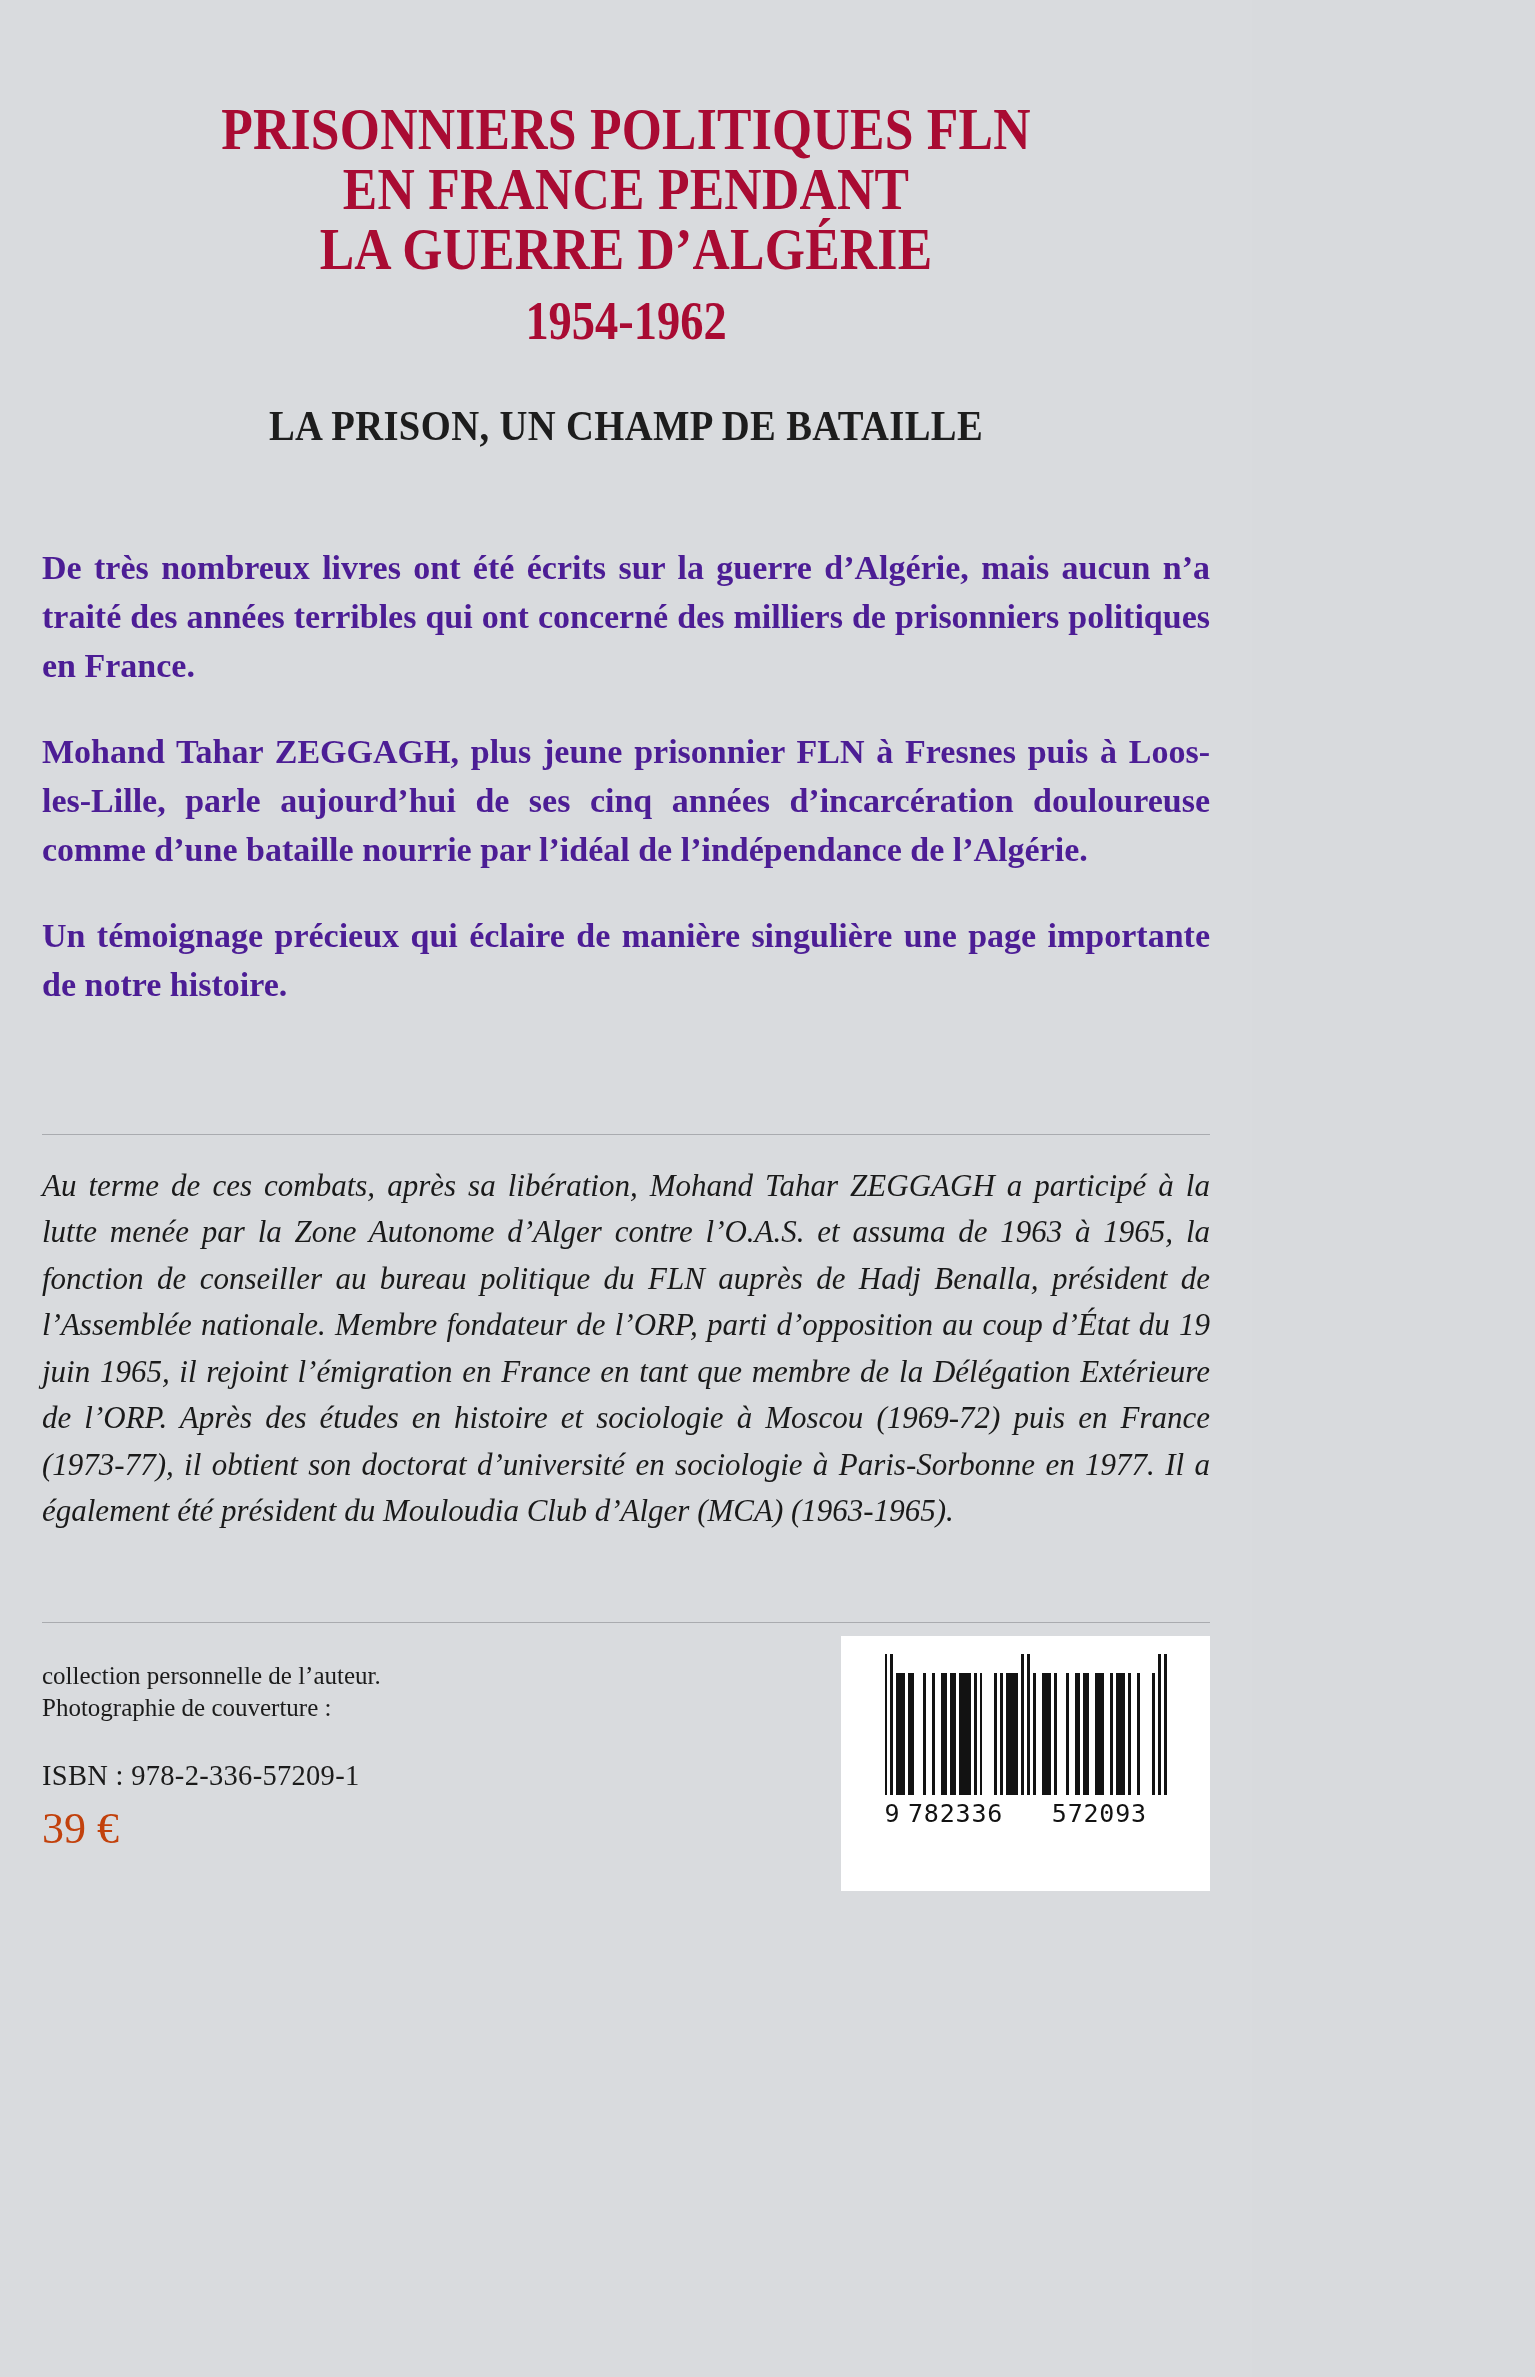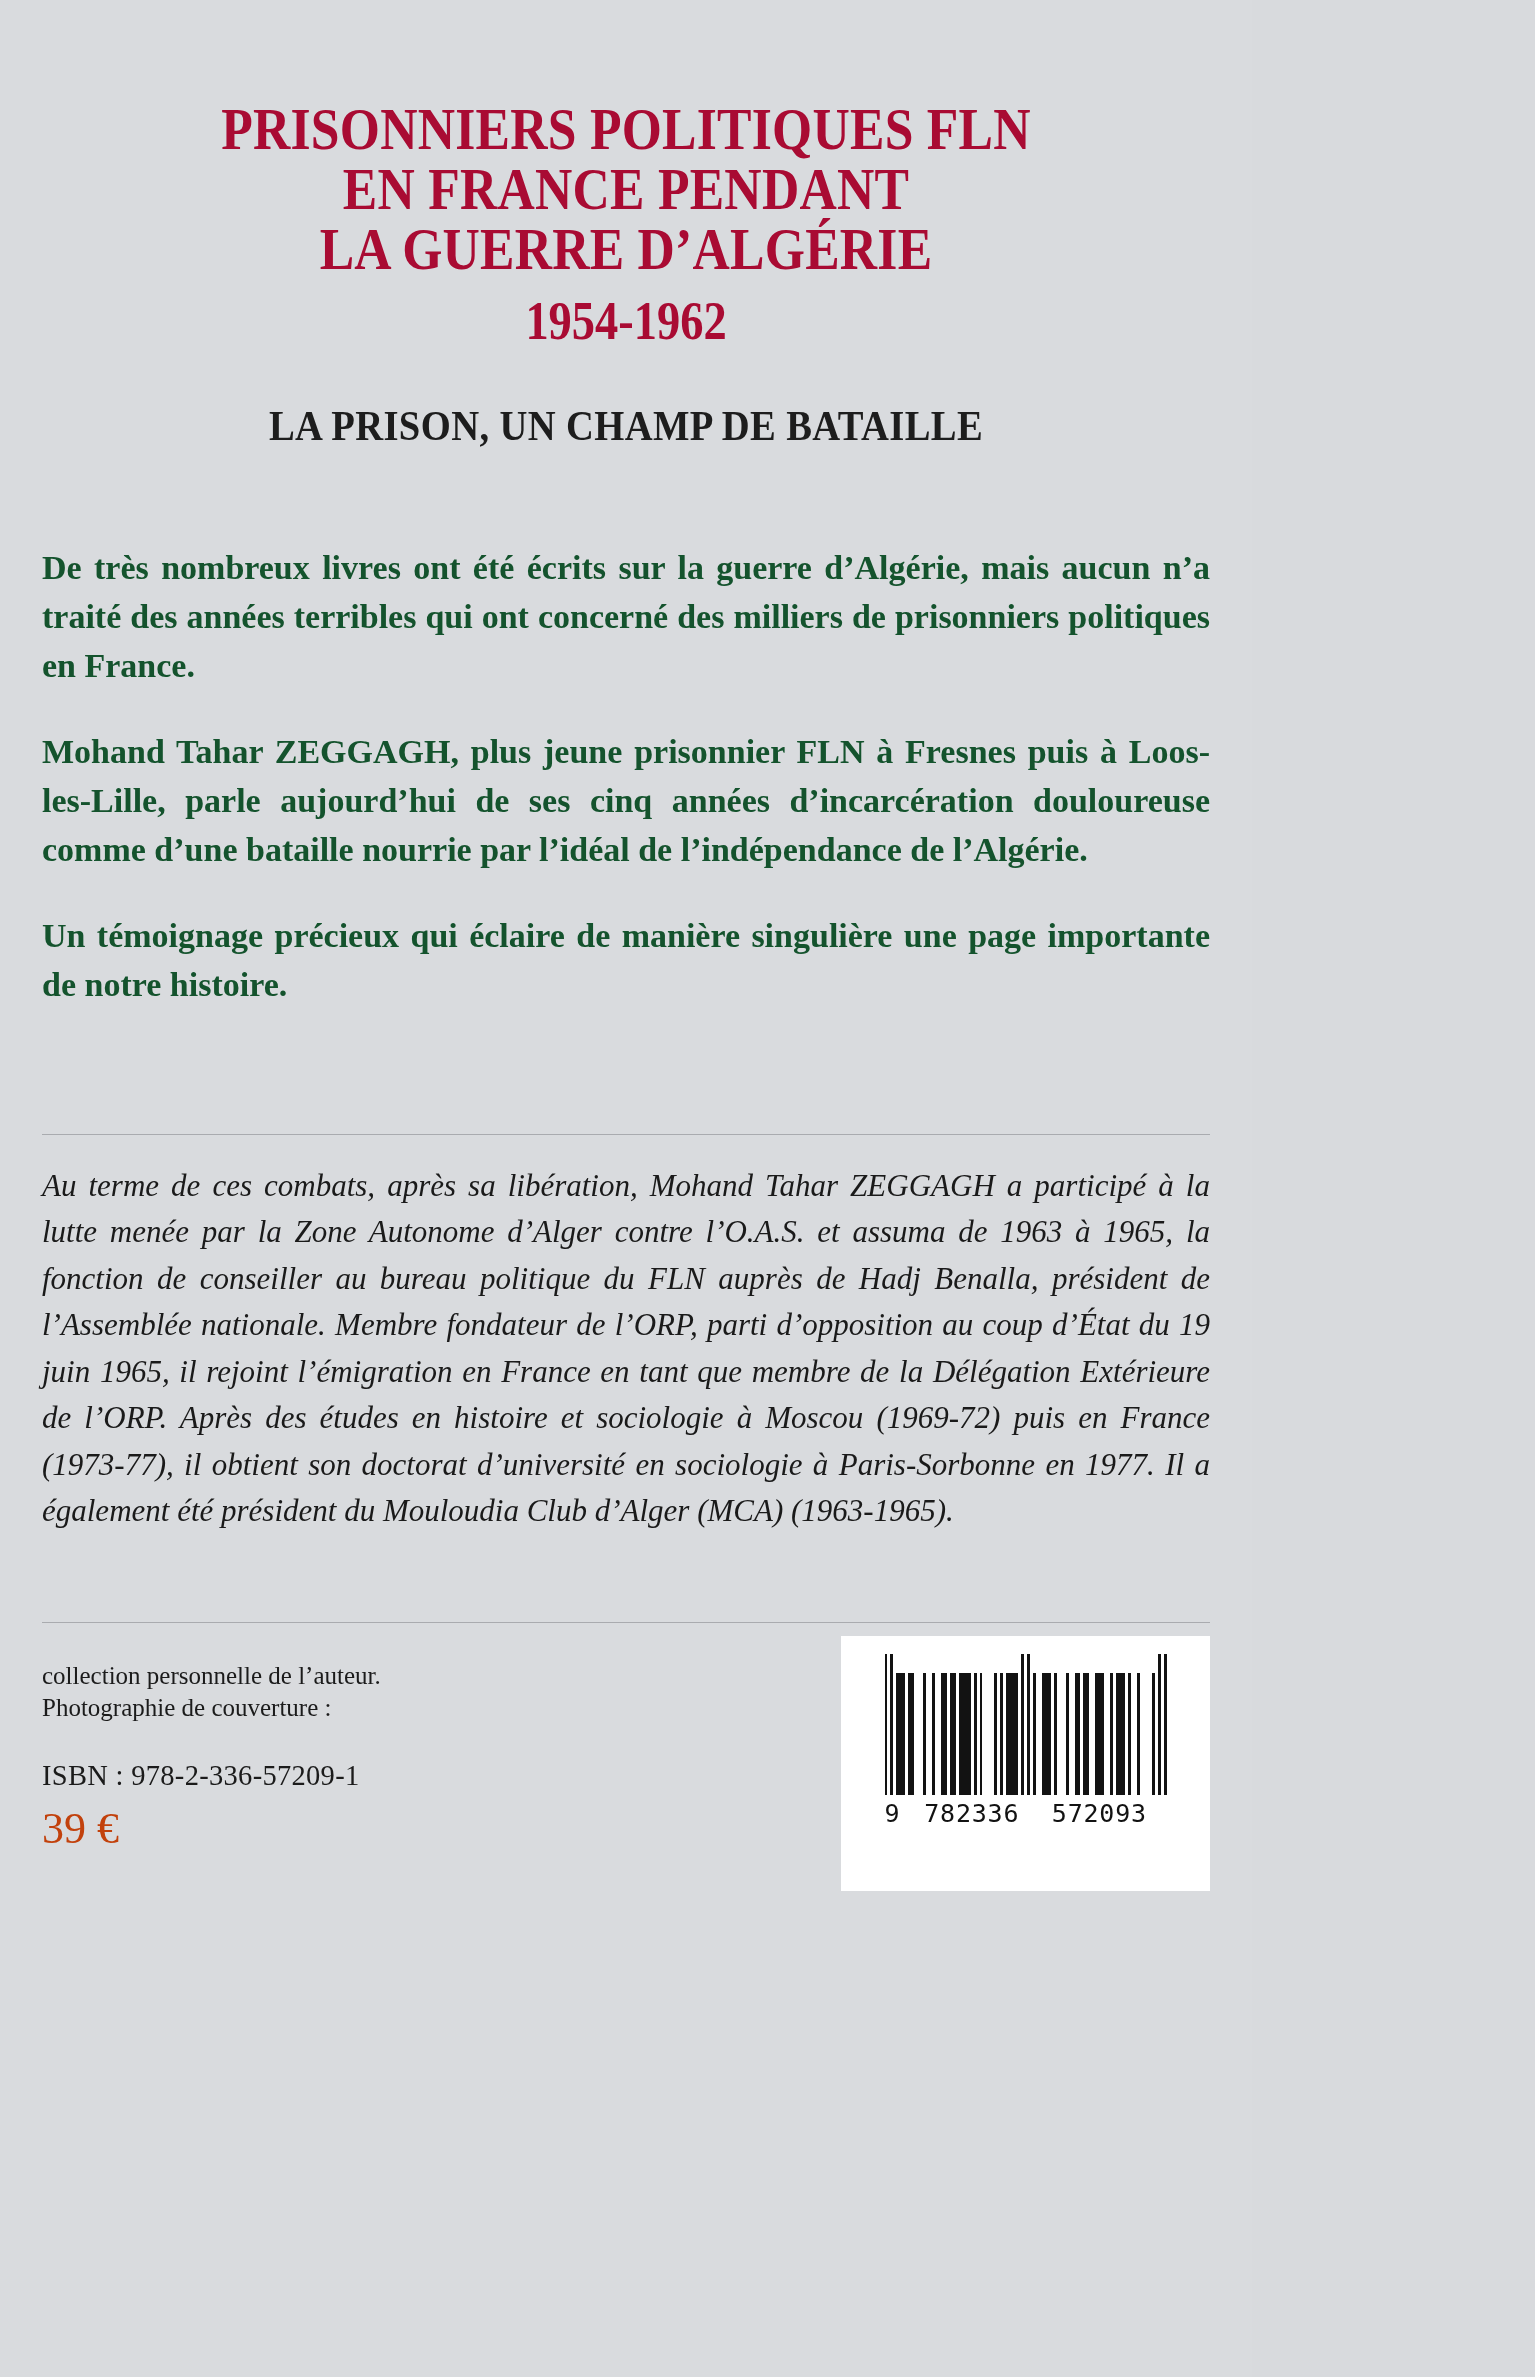--- a/index.html
+++ b/index.html
@@ -63,21 +63,21 @@
     padding: 0;
     width: 1168px;
     margin-top: 94px;
   }
   .body-copy p {
     margin: 0 0 37px 0;
     font-size: 34px;
     line-height: 1.44;
     text-align: justify;
     text-justify: inter-word;
-    color: #14532d;
+    color: #4c1d95;
     font-weight: 600;
   }
   .body-copy p:last-child { margin-bottom: 0; }
 
   
   .rule {
     width: 1168px;
     height: 0.8px;
     background: #a9abaf;
     margin: 0 auto;
@@ -166,21 +166,21 @@
   .barcode-digits {
     display: flex;
     width: 282px;
     margin-top: 3.4px;
     font-family: "DejaVu Sans Mono", "Liberation Mono", monospace;
     font-size: 25px;
     letter-spacing: 0.8px;
     color: #121212;
   }
   .bd-left  { width: 18.5px; text-align: left; }
-  .bd-mid   { flex: 1; text-align: center; padding-left: 5px; }
+  .bd-mid   { flex: 1; text-align: left; padding-left: 5px; }
   .bd-right { flex: 1; text-align: center; padding-right: 3.4px; }
 </style>
 </head>
 <body>
 
 <div class="page">
 
   <div class="title-block">
     <div class="title-line">PRISONNIERS POLITIQUES FLN</div>
     <div class="title-line">EN FRANCE PENDANT</div>

